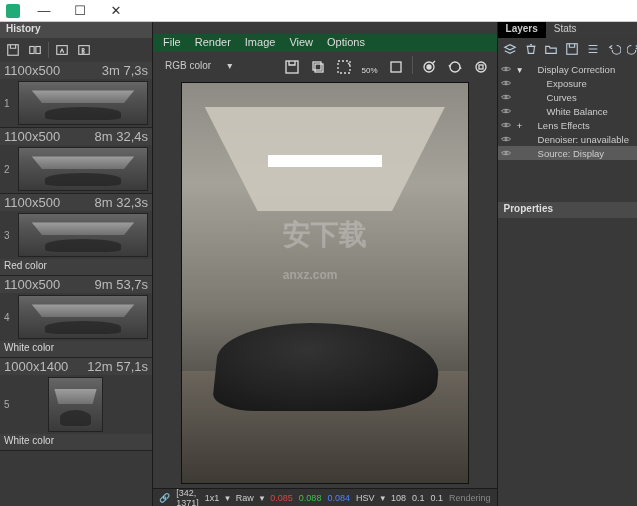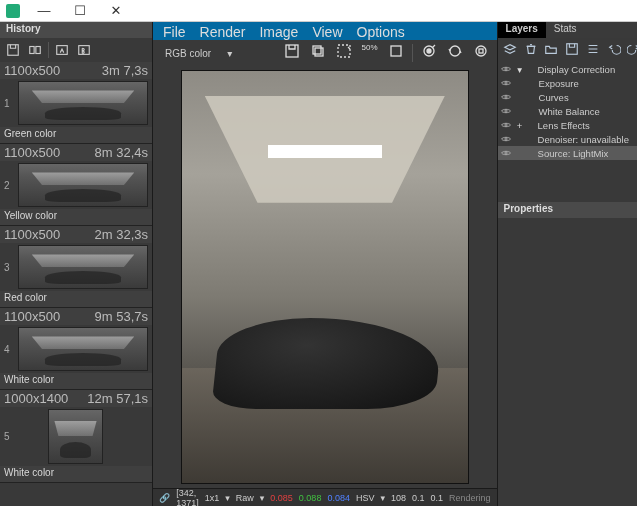--- a/index.html
+++ b/index.html
@@ -22,26 +22,26 @@
 .hmeta { display: flex; justify-content: space-between; font-size: 13px; color: #bbb; padding: 1px 4px; background: #3f3f3f; }
 .hthumb { display: flex; align-items: center; gap: 4px; padding: 2px 4px; }
 .hthumb .num { width: 10px; color: #aaa; font-size: 10px; }
 .hthumb .thumb { width: 130px; height: 44px; background: linear-gradient(180deg,#666 0%,#555 30%,#3a3a3a 100%); border: 1px solid #222; position: relative; overflow: hidden; }
 .thumb.sq { width: 55px; height: 55px; margin-left: 30px; }
 .thumb::before { content:""; position:absolute; left:10%; right:10%; top:20%; height:30%; background:linear-gradient(180deg,#ccc,#888); clip-path: polygon(0 0,100% 0,90% 100%,10% 100%); opacity:.6; }
 .thumb::after { content:""; position:absolute; left:20%; right:20%; bottom:10%; height:30%; background:#222; border-radius:50% 50% 20% 20%; opacity:.7; }
 .hlabel { font-size: 10px; color: #d8d8d8; padding: 1px 4px 4px 4px; background: #3f3f3f; }
 
 .center { flex: 1; background: #393939; display: flex; flex-direction: column; }
-.menubar { height: 18px; display: flex; gap: 14px; padding: 2px 10px; background: #0369a1; font-size: 14px; color: #ddd; }
+.menubar { height: 18px; display: flex; gap: 14px; padding: 2px 10px; background: #14532d; font-size: 11px; color: #ddd; margin-top: 12px; }
 .menubar span { cursor: pointer; }
 .tbrow { height: 26px; display: flex; align-items: center; gap: 6px; padding: 2px 6px; background: #393939; }
 .tbrow .drop { display: flex; align-items: center; gap: 16px; font-size: 10px; color: #ccc; padding: 1px 6px; border-radius: 2px; }
 .tbrow .sp { flex: 1; }
-.tbrow .tbtn { width: 20px; height: 20px; display: flex; align-items: flex-start; justify-content: center; color: #ddd; cursor: pointer; }
+.tbrow .tbtn { width: 20px; height: 20px; display: flex; align-items: flex-end; justify-content: center; color: #ddd; cursor: pointer; }
 .tbrow .tbtn svg { width: 16px; height: 16px; }
 .tbrow .sep2 { width: 1px; height: 18px; background: #555; }
 .viewport { flex: 1; background: #393939; padding: 4px; display: flex; align-items: stretch; justify-content: center; }
 .render { width: 288px; background: linear-gradient(180deg,#8e8b84 0%,#a5a29a 25%,#7d7a72 55%,#4a4742 80%,#3a3833 100%); border: 1px solid #111; position: relative; overflow: hidden; }
 .render .ceil { position:absolute; left:8%; right:8%; top:6%; height:26%; background:#cfcabe; clip-path: polygon(0 0,100% 0,78% 100%,22% 100%); opacity:.85; }
 .render .skylight { position:absolute; left:30%; right:30%; top:18%; height:3%; background:#fff; }
 .render .floor { position:absolute; left:0; right:0; bottom:0; height:28%; background:linear-gradient(180deg,#6b655c,#3e3a34); }
 .render .vehicle { position:absolute; left:12%; right:10%; bottom:18%; height:22%; background:radial-gradient(ellipse at 40% 30%,#333,#111); border-radius:40% 60% 30% 20%; transform:skewX(-6deg); }
 .render .wm { position:absolute; left:50%; top:42%; transform:translate(-50%,-50%); color:#fff; opacity:.25; font-size:28px; font-weight:bold; pointer-events:none; }
 .statusbar { height: 18px; background: #323232; display: flex; align-items: center; gap: 6px; padding: 0 6px; font-size: 9px; color: #ccc; border-top: 1px solid #1a1a1a; }
@@ -54,21 +54,21 @@
 .rtabs { height: 16px; display: flex; background: #3a3a3a; font-size: 10px; }
 .rtabs .tab { padding: 1px 8px; color: #ccc; cursor: pointer; }
 .rtabs .tab.active { background: #000000; font-weight: bold; }
 .rtool { height: 22px; display: flex; align-items: center; gap: 4px; padding: 2px 4px; }
 .rtool .rbtn { width: 18px; height: 18px; display:flex; align-items:center; justify-content:center; color:#bcd; cursor:pointer; }
 .rtool .rbtn svg { width:14px; height:14px; }
 .tree { flex: 0 0 auto; padding: 2px 0; font-size: 9.5px; }
 .tree .row { display:flex; align-items:center; gap:4px; padding: 1px 2px; color:#ccc; }
 .tree .row.sel { background:#5a5a5a; }
 .tree .eye { width:12px; height:12px; color:#aaa; }
-.tree .ind0{margin-left:10px;} .tree .ind1{margin-left:11px;}
+.tree .ind0{margin-left:10px;} .tree .ind1{margin-left:19px;}
 .tree .tw { width:8px; text-align:center; color:#ddd; }
 .prophdr { margin-top: 40px; }
 svg { stroke: currentColor; stroke-width: 1.3; fill: none; }
 </style>
 </head>
 <body>
 
 <div class="titlebar">
   <div class="icon"></div>
   <div class="winbtn">—</div>
@@ -111,39 +111,37 @@
 
       <div class="hitem">
         <div class="hmeta">
             <span>1100x500</span>
             <span>3m 7,3s</span>
           </div>
         <div class="hthumb">
             <span class="num">1</span>
             <div class="thumb"></div>
           </div>
-        <div class="hlabel">Green color</div>
       </div>
 
       <div class="hitem">
         <div class="hmeta">
             <span>1100x500</span>
             <span>8m 32,4s</span>
           </div>
         <div class="hthumb">
             <span class="num">2</span>
             <div class="thumb"></div>
           </div>
-        <div class="hlabel">Yellow color</div>
       </div>
 
       <div class="hitem">
         <div class="hmeta">
             <span>1100x500</span>
-            <span>2m 32,3s</span>
+            <span>8m 32,3s</span>
           </div>
         <div class="hthumb">
             <span class="num">3</span>
             <div class="thumb"></div>
           </div>
         <div class="hlabel">Red color</div>
       </div>
 
       <div class="hitem">
         <div class="hmeta">
@@ -231,20 +229,21 @@
             <rect x="6" y="6" width="4" height="4"></rect>
           </svg>
         </div>
     </div>
     <div class="viewport">
       <div class="render">
         <div class="ceil"></div>
           <div class="skylight"></div>
           <div class="floor"></div>
           <div class="vehicle"></div>
+        <div class="wm">安下载<br><span style="font-size:12px">anxz.com</span></div>
       </div>
     </div>
     <div class="statusbar">
       <span>🔗</span>
       <span class="st">[342, 1371]</span>
       <span class="st">1x1</span>
       <span>▾</span>
       <span class="st">Raw</span>
       <span>▾</span>
       <span class="r">0.085</span>
@@ -354,18 +353,18 @@
           </svg>
         <span class="tw"></span>
         <span class="ind0">Denoiser: unavailable</span>
       </div>
       <div class="row sel">
         <svg class="eye" viewBox="0 0 16 16">
             <path d="M2 8c2-3 10-3 12 0-2 3-10 3-12 0z"></path>
             <circle cx="8" cy="8" r="1.5"></circle>
           </svg>
         <span class="tw"></span>
-        <span class="ind0">Source: LightMix</span>
+        <span class="ind0">Source: Display</span>
       </div>
     </div>
     <div class="panel-hdr prophdr">Properties</div>
   </div>
 </div>
 
 </body></html>

